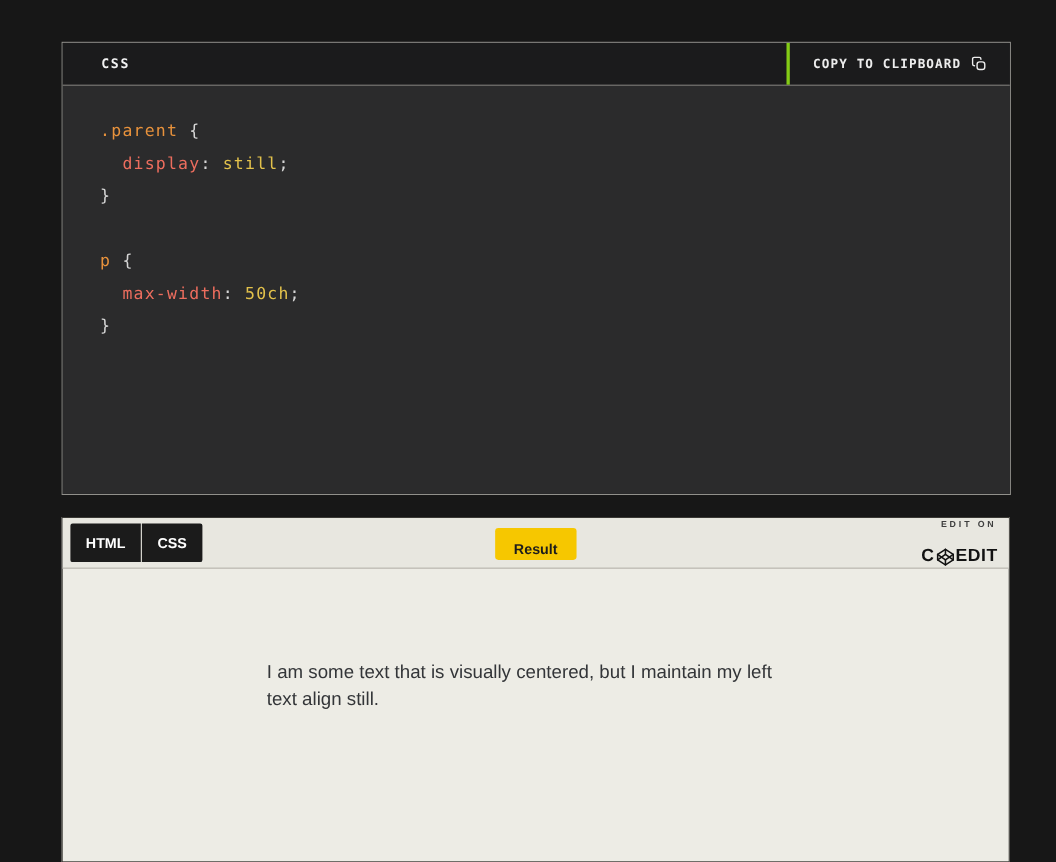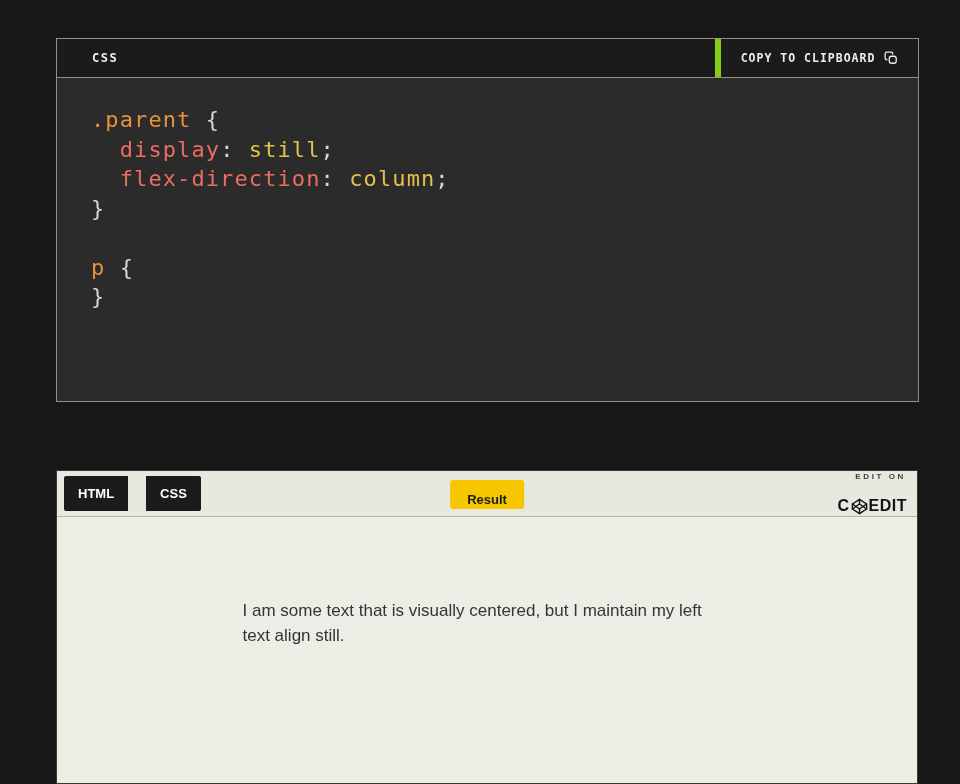--- a/index.html
+++ b/index.html
@@ -25,34 +25,34 @@
   .code-lang {
     flex: 1; display: flex; align-items: center;
     padding-left: 35px;
     color: #f2f2f2;
     font-family: "DejaVu Sans Mono", monospace;
     font-size: 12px; font-weight: bold; letter-spacing: 1.5px;
   }
   .copy-button {
     width: 203px; box-sizing: border-box;
     display: flex; align-items: center; justify-content: center; gap: 9px;
-    border: none; border-left: 6px solid #84cc16;
+    border: none; border-left: 3px solid #84cc16;
     background: transparent; color: #ededed;
     font-family: "DejaVu Sans Mono", monospace;
     font-size: 11.5px; font-weight: bold; letter-spacing: 1px;
     cursor: pointer;
   }
   .copy-button svg { display: block; }
   .code-body {
     background: #2b2b2c;
     box-sizing: border-box;
-    height: 323px;
+    height: 371px;
     padding: 27px 20px 0 34px;
     font-family: "DejaVu Sans Mono", monospace;
-    font-size: 22px; line-height: 29.5px; letter-spacing: 1.1px;
+    font-size: 15px; line-height: 29.5px; letter-spacing: 1.1px;
   }
   .code-line { white-space: pre; }
   .tok-selector    { color: var(--selector); }
   .tok-property    { color: var(--property); margin-top: 31px; }
   .tok-value       { color: var(--value); }
   .tok-punctuation { color: var(--punctuation); }
 
   
   .pen-embed {
     position: absolute; left: 56px; top: 470px; width: 862px; height: 314px;
@@ -61,21 +61,21 @@
     background: #edece5;
   }
   .pen-header {
     height: 46px; box-sizing: border-box;
     background: #e8e7e0;
     border-bottom: 1px solid #b5b3ab;
     display: flex; align-items: center;
     padding: 0 10px 0 7px;
     position: relative;
   }
-  .pen-tabs { display: flex; gap: 18px; }
+  .pen-tabs { display: flex; gap: 1px; }
   .pen-tab {
     background: var(--tab-bg);
     color: #fff; border: none;
     height: 35px; padding: 0 14px;
     font-family: "Liberation Sans", sans-serif;
     font-size: 13px; font-weight: bold;
     cursor: pointer;
   }
   .pen-tab:first-child { border-radius: 2px 0 0 2px; }
   .pen-tab:last-child  { border-radius: 0 2px 2px 0; }
@@ -125,24 +125,24 @@
         <svg width="14" height="14" viewBox="0 0 24 24" fill="none" stroke="#ededed" stroke-width="2.2" stroke-linecap="round" stroke-linejoin="round">
           <rect x="9" y="9" width="12" height="12" rx="4"></rect>
           <path d="M5 15H4.5A2.5 2.5 0 0 1 2 12.5v-8A2.5 2.5 0 0 1 4.5 2h8A2.5 2.5 0 0 1 15 4.5V5"></path>
         </svg>
       </span>
     </button>
   </div>
   <div class="code-body">
       <div class="code-line"><span class="tok-selector">.parent</span><span class="tok-punctuation"> {</span></div>
       <div class="code-line"><span class="tok-punctuation">  </span><span class="tok-property">display</span><span class="tok-punctuation">: </span><span class="tok-value">still</span><span class="tok-punctuation">;</span></div>
-      <div class="code-line"><span class="tok-punctuation">  </span><span class="tok-property">flex-direction</span><span class="tok-punctuation">: </span><span class="tok-value">column</span><span class="tok-punctuation">;</span></div>
       <div class="code-line"><span class="tok-punctuation">}</span></div>
       <div class="code-line">&nbsp;</div>
       <div class="code-line"><span class="tok-selector">p</span><span class="tok-punctuation"> {</span></div>
+      <div class="code-line"><span class="tok-punctuation">  </span><span class="tok-property">max-width</span><span class="tok-punctuation">: </span><span class="tok-value">50ch</span><span class="tok-punctuation">;</span></div>
       <div class="code-line"><span class="tok-punctuation">}</span></div>
     </div>
 </div>
 
 <div class="pen-embed">
   <div class="pen-header">
     <div class="pen-tabs">
         <button class="pen-tab">HTML</button>
         <button class="pen-tab">CSS</button>
       </div>

